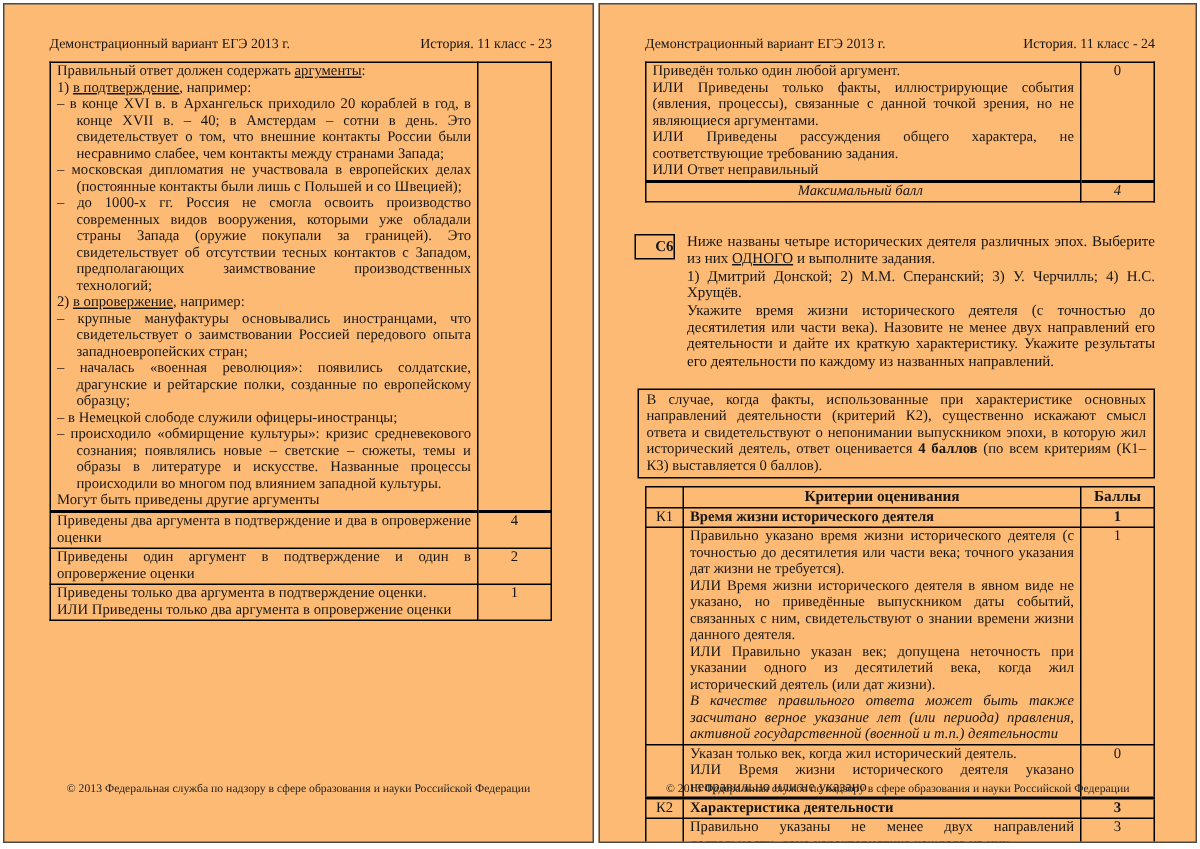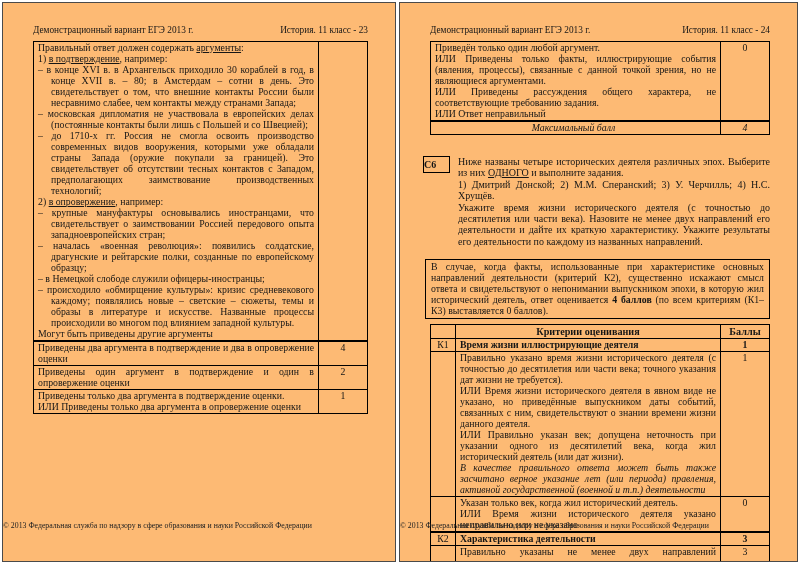--- a/index.html
+++ b/index.html
@@ -26,52 +26,52 @@
   .u{text-decoration:underline;}
   .b{font-weight:bold;}
   .it{font-style:italic;}
   .arg{padding-left:13px;text-indent:-13px;}
   .thick-top td{border-top:2px solid #000;}
   .crit-hdr td{border-bottom:1.8px solid #000;}
   .maxlbl{text-align:center;font-style:italic;padding-right:8px;}
   .score-it{font-style:italic;}
   .taskrow{display:flex;margin-top:21px;}
   .c6box{border:1.2px solid #000;width:25px;height:15px;flex:0 0 auto;margin-left:-7px;
-         text-align:left;font-weight:bold;font-size:10px;line-height:15px;box-sizing:content-box;}
+         text-align:right;font-weight:bold;font-size:10px;line-height:15px;box-sizing:content-box;}
   .tasktext{margin-left:8px;font-size:10px;line-height:11.4px;flex:1;}
   .notebox{border:1px solid #000;margin-top:12px;margin-left:-5px;padding:1px 5px 2px 5px;
            font-size:9.8px;line-height:11px;}
   .kcol{width:20px;text-align:center;padding:0 2px;margin-top:20px;}
-  .footer{position:absolute;bottom:31px;left:0;width:100%;font-size:7.8px;color:#222;}
+  .footer{position:absolute;bottom:31px;left:0;width:100%;text-align:center;font-size:7.8px;color:#222;}
 </style>
 </head>
 <body>
 
 <div class="page page-left">
   <div class="inner">
 
     <div class="pghdr">
       <span>Демонстрационный вариант ЕГЭ 2013 г.</span>
       <span>История. 11 класс - 23</span>
     </div>
 
     <table>
       <tbody>
       <tr>
         <td>
           <div class="j"><span>Правильный ответ должен содержать </span><span class="u">аргументы</span><span>:</span></div>
           <div class="j"><span>1) </span><span class="u">в подтверждение</span><span>, например:</span></div>
-          <div class="arg j">–  в конце XVI в. в Архангельск приходило 30 кораблей в год, в конце XVII в. – 80; в Амстердам – сотни в день. Это свидетельствует о том, что внешние контакты России были несравнимо слабее, чем контакты между странами Запада;</div>
+          <div class="arg j">–  в конце XVI в. в Архангельск приходило 20 кораблей в год, в конце XVII в. – 40; в Амстердам – сотни в день. Это свидетельствует о том, что внешние контакты России были несравнимо слабее, чем контакты между странами Запада;</div>
           <div class="arg j">–  московская дипломатия не участвовала в европейских делах (постоянные контакты были лишь с Польшей и со Швецией);</div>
-          <div class="arg j">–  до 1710-х гг. Россия не смогла освоить производство современных видов вооружения, которыми уже обладали страны Запада (оружие покупали за границей). Это свидетельствует об отсутствии тесных контактов с Западом, предполагающих заимствование производственных технологий;</div>
+          <div class="arg j">–  до 1000-х гг. Россия не смогла освоить производство современных видов вооружения, которыми уже обладали страны Запада (оружие покупали за границей). Это свидетельствует об отсутствии тесных контактов с Западом, предполагающих заимствование производственных технологий;</div>
           <div class="j"><span>2) </span><span class="u">в опровержение</span><span>, например:</span></div>
           <div class="arg j">–  крупные мануфактуры основывались иностранцами, что свидетельствует о заимствовании Россией передового опыта западноевропейских стран;</div>
           <div class="arg j">–  началась «военная революция»: появились солдатские, драгунские и рейтарские полки, созданные по европейскому образцу;</div>
           <div class="arg j">–  в Немецкой слободе служили офицеры-иностранцы;</div>
-          <div class="arg j">–  происходило «обмирщение культуры»: кризис средневекового каждому; появлялись новые – светские – сюжеты, темы и образы в литературе и искусстве. Названные процессы происходили во многом под влиянием западной культуры.</div>
+          <div class="arg j">–  происходило «обмирщение культуры»: кризис средневекового сознания; появлялись новые – светские – сюжеты, темы и образы в литературе и искусстве. Названные процессы происходили во многом под влиянием западной культуры.</div>
           <div class="j">Могут быть приведены другие аргументы</div>
         </td>
         <td class="score"></td>
       </tr>
       <tr class="thick-top">
         <td>
               <div class="j">Приведены два аргумента в подтверждение и два в опровержение оценки</div>
             </td>
         <td class="score">4</td>
       </tr>
@@ -133,21 +133,21 @@
 
     <table>
       <tbody>
           <tr>
         <td class="kcol"></td>
         <td class="hdrcell hdr">Критерии оценивания</td>
         <td class="score hdr">Баллы</td>
       </tr>
       <tr class="crit-hdr">
         <td class="kcol">К1</td>
-        <td class="b">Время жизни иллюстрирующие деятеля</td>
+        <td class="b">Время жизни исторического деятеля</td>
         <td class="score b">1</td>
       </tr>
       <tr>
         <td class="kcol"></td>
         <td>
           <div class="j">Правильно указано время жизни исторического деятеля (с точностью до десятилетия или части века; точного указания дат жизни не требуется).</div>
           <div class="j">ИЛИ Время жизни исторического деятеля в явном виде не указано, но приведённые выпускником даты событий, связанных с ним, свидетельствуют о знании времени жизни данного деятеля.</div>
           <div class="j">ИЛИ Правильно указан век; допущена неточность при указании одного из десятилетий века, когда жил исторический деятель (или дат жизни).</div>
           <div class="j it">В качестве правильного ответа может быть также засчитано верное указание лет (или периода) правления, активной государственной (военной и т.п.) деятельности</div>
         </td>

